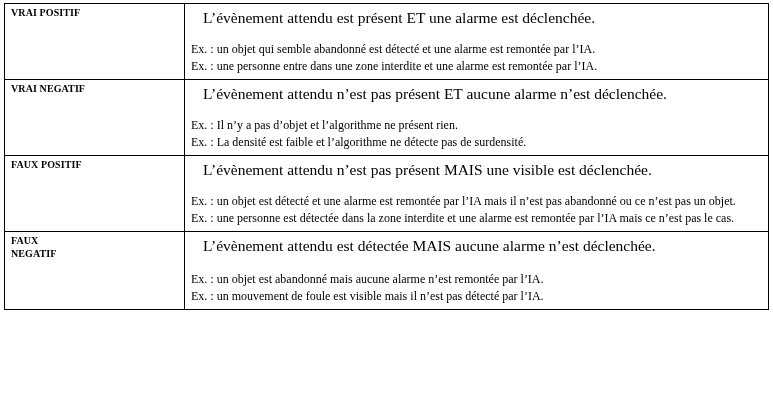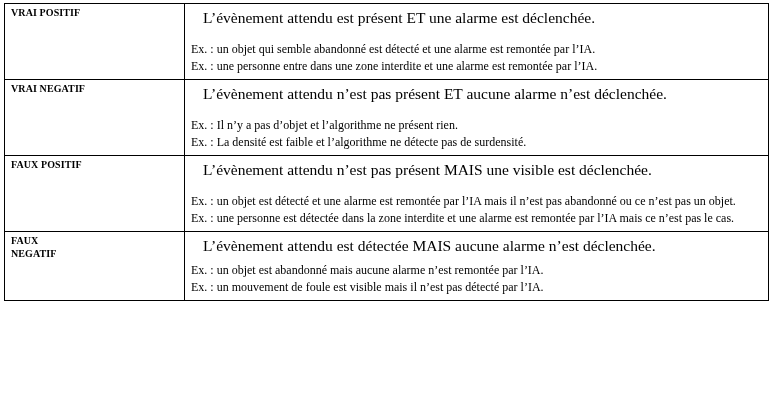--- a/index.html
+++ b/index.html
@@ -49,21 +49,21 @@
   }
   .statement {
     text-align: justify;
     text-align-last: left;
     margin: 2px 0 0 12px;
   }
   .examples {
     margin-top: 14px;
   }
   .examples.tight {
-    margin-top: 7px;
+    margin-top: 16px;
   }
   .example {
     font-size: 12px;
     line-height: 1.3;
     text-align: justify;
     text-align-last: left;
     margin: 0 0 1px 0;
   }
   .label-line {
     display: block;

